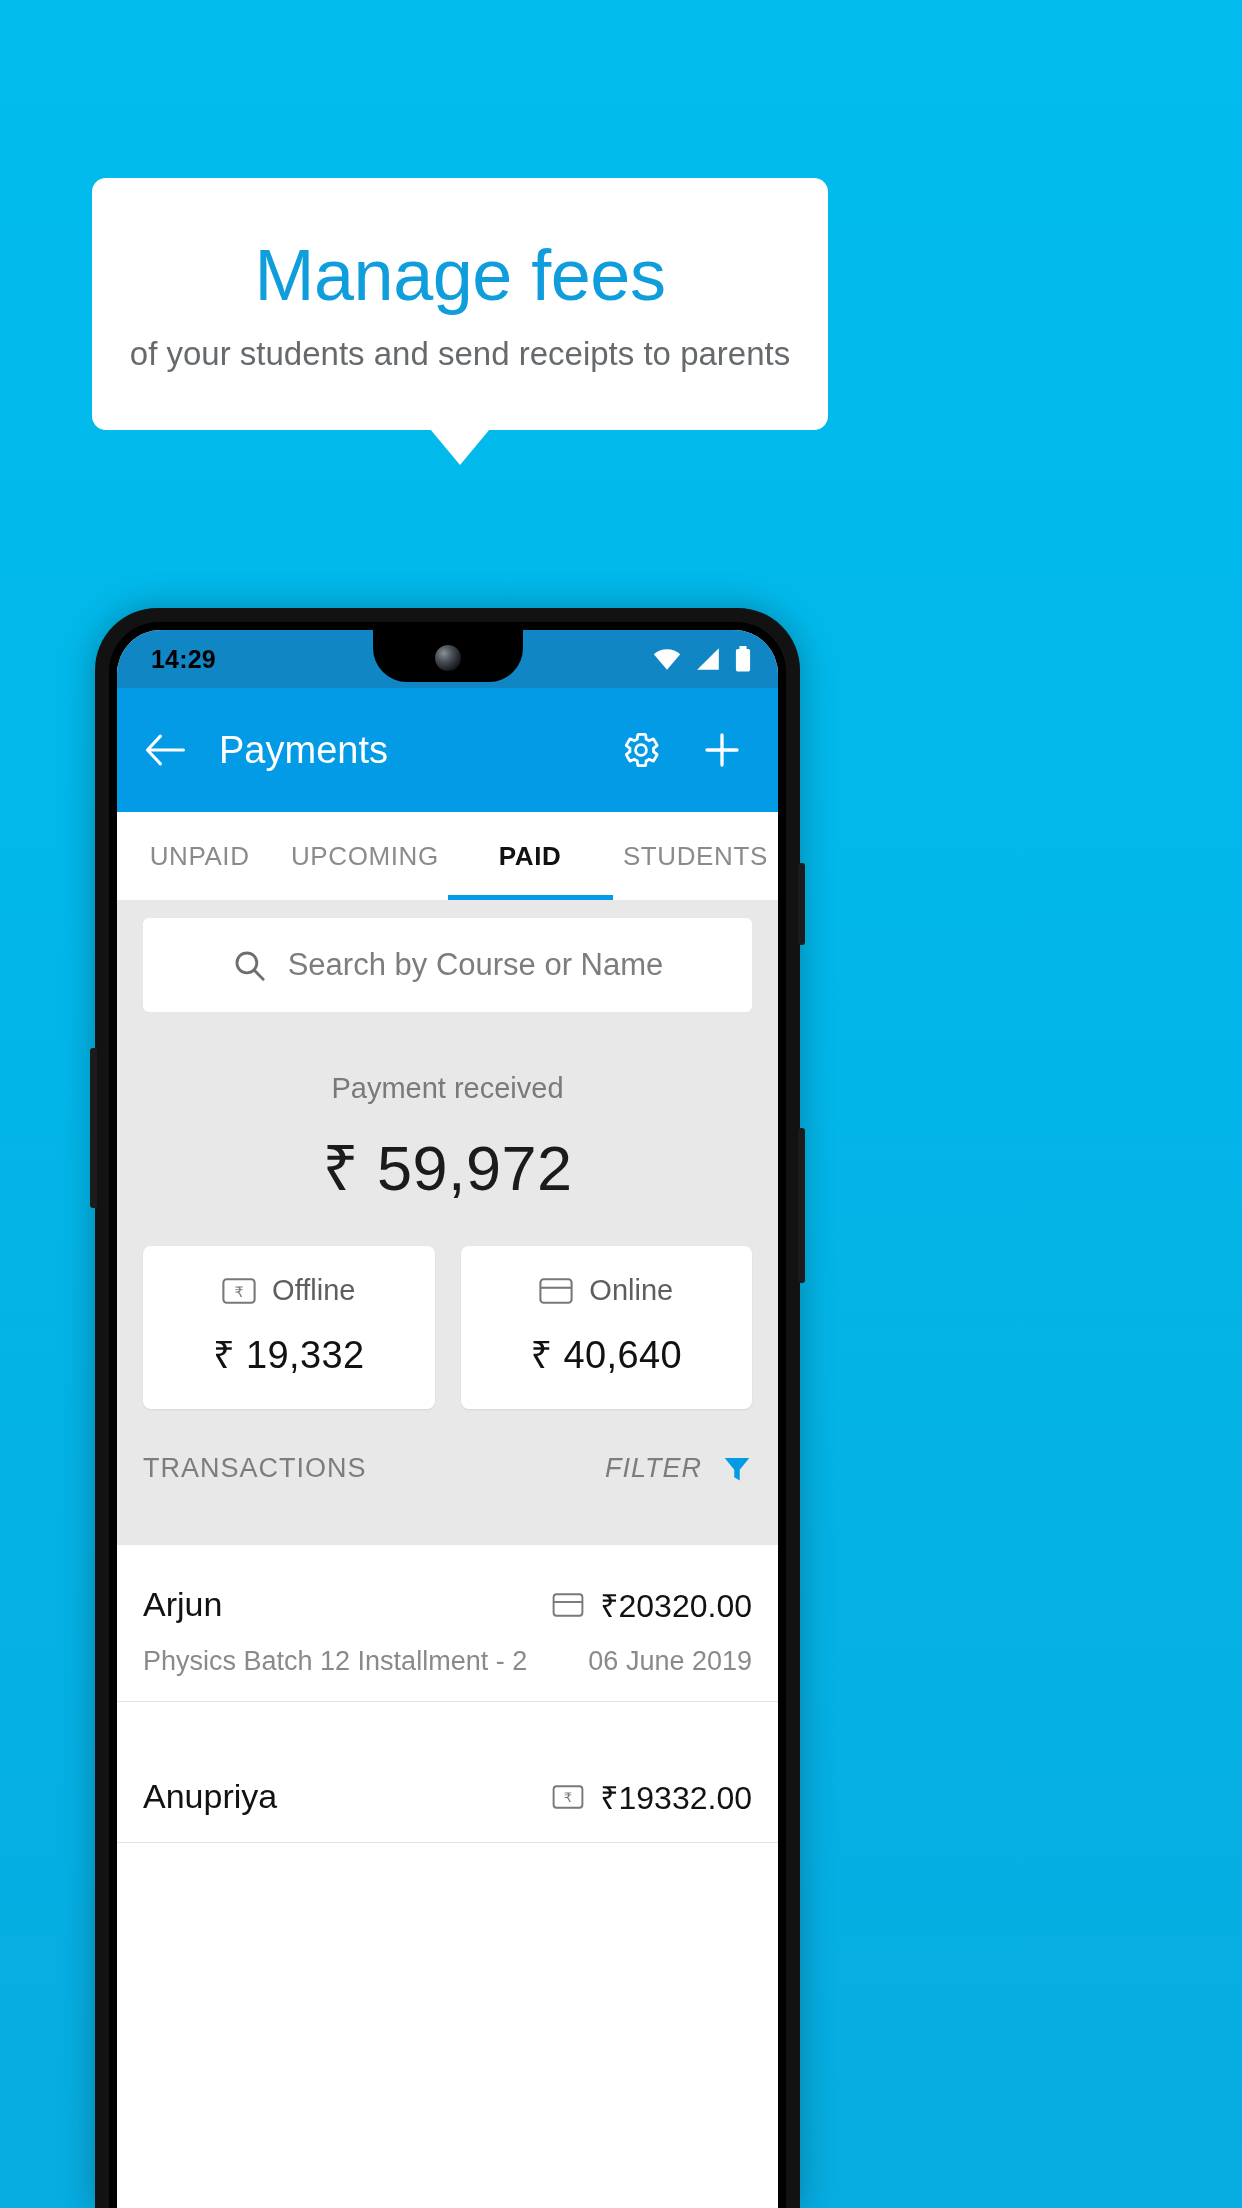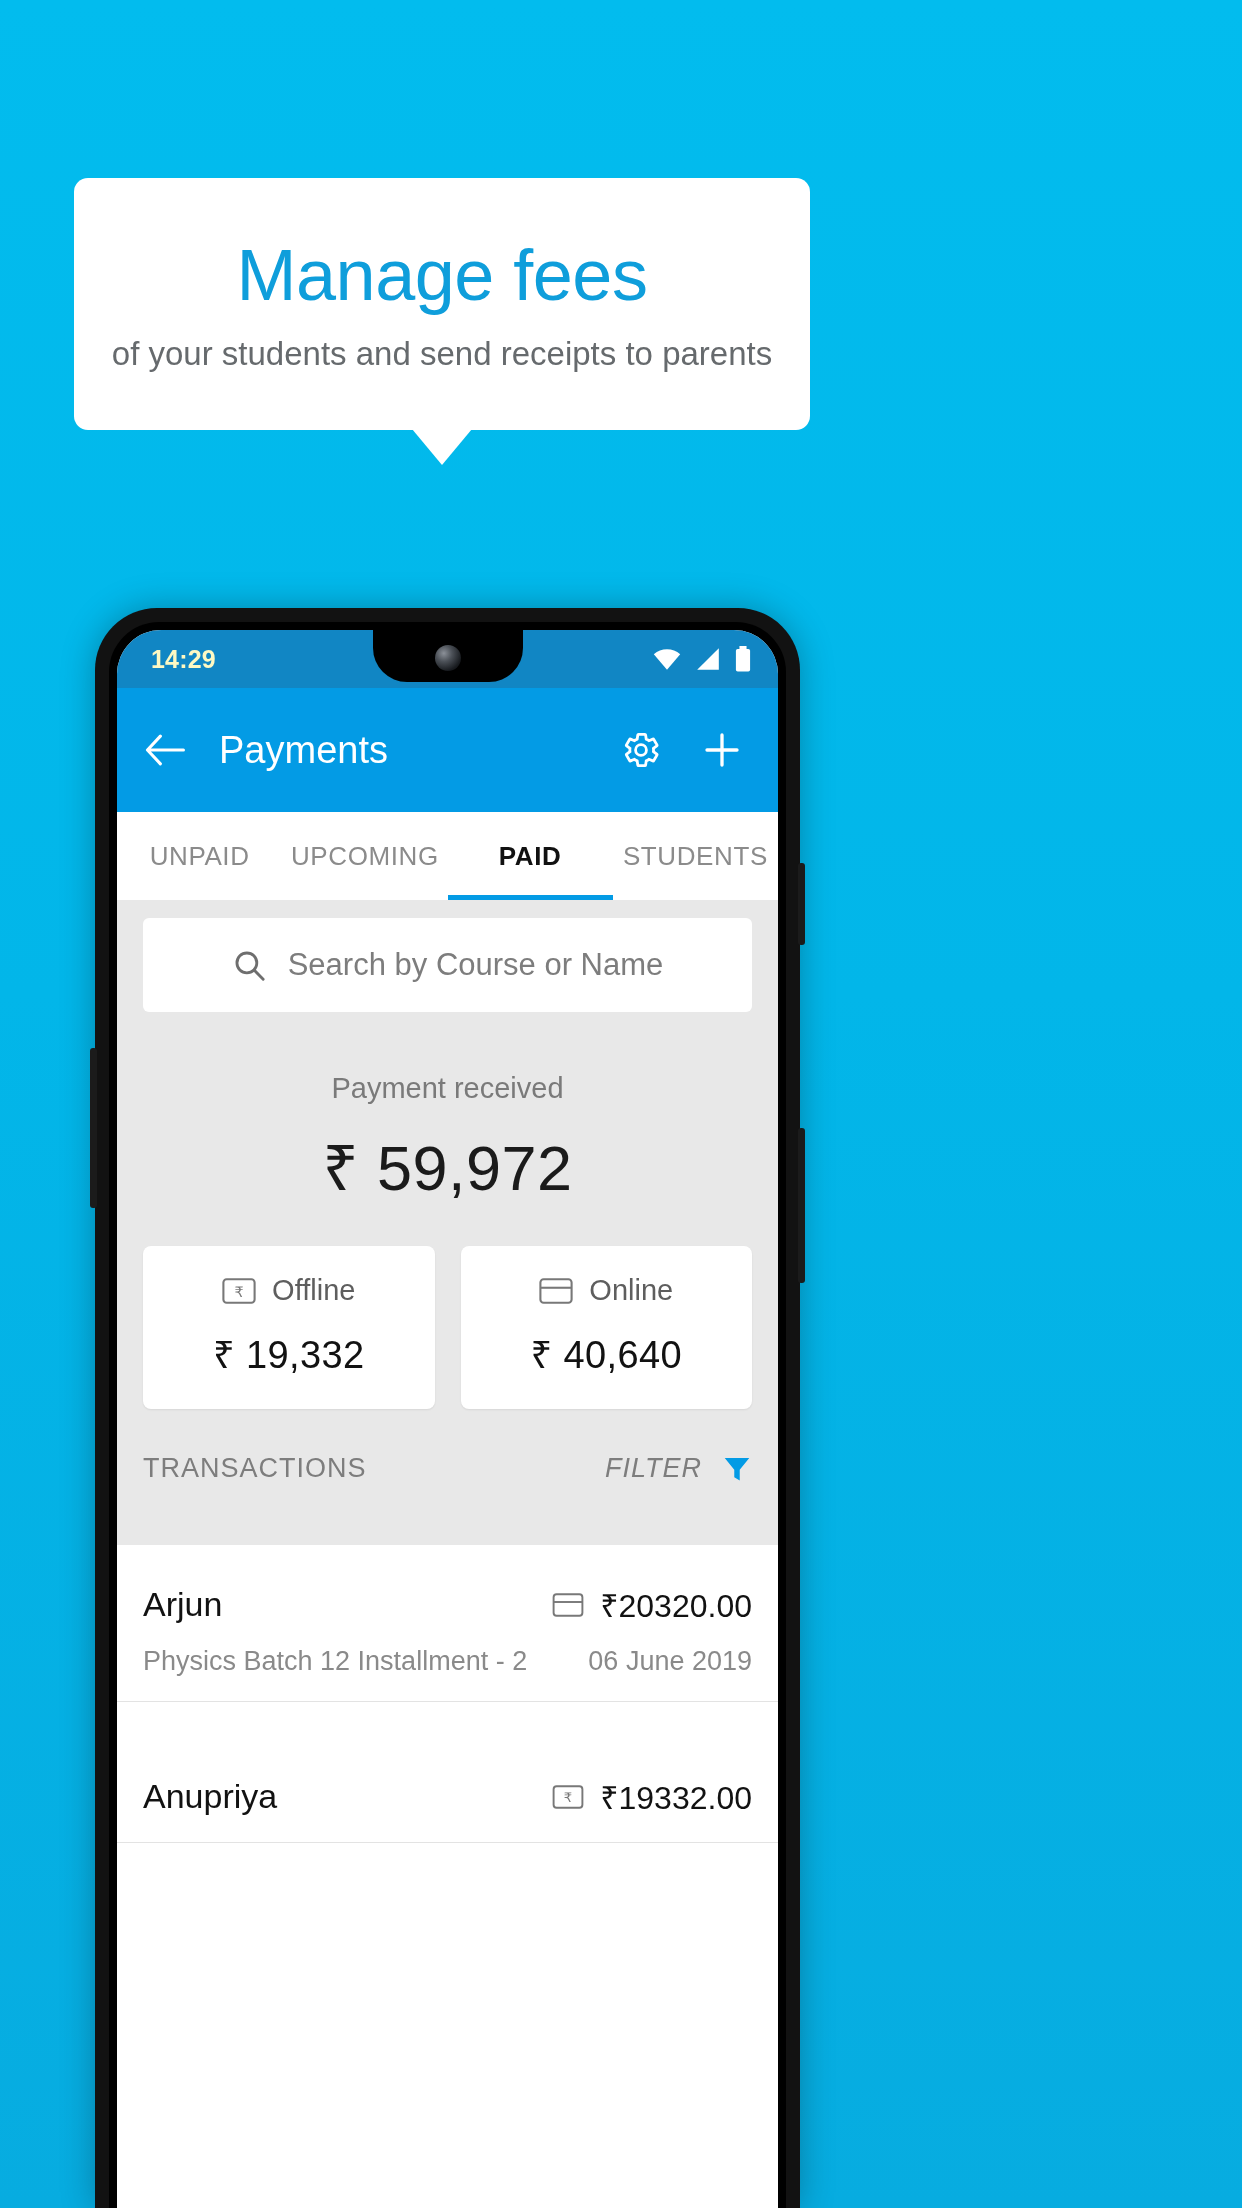--- a/index.html
+++ b/index.html
@@ -18,21 +18,21 @@
   
   .promo-bg {
     position: absolute;
     inset: 0;
     background: linear-gradient(180deg, #02bcee 0%, #02b6e9 45%, #07ace0 100%);
   }
 
   
   .bubble {
     position: absolute;
-    left: 74px;
+    left: 92px;
     top: 178px;
     width: 736px;
     height: 252px;
     background: #ffffff;
     border-radius: 14px;
     box-sizing: border-box;
     display: flex;
     flex-direction: column;
     align-items: center;
     justify-content: center;
@@ -110,21 +110,21 @@
     height: 58px;
     background: #1186c4;
     display: flex;
     align-items: center;
     justify-content: space-between;
     padding: 0 26px 0 34px;
     box-sizing: border-box;
     position: relative;
   }
   .status-time {
-    color: #fef9c3;
+    color: #000000;
     font-size: 25px;
     font-weight: 700;
     letter-spacing: 0.2px;
   }
   .status-icons {
     display: flex;
     align-items: center;
     gap: 12px;
   }
   .notch {

